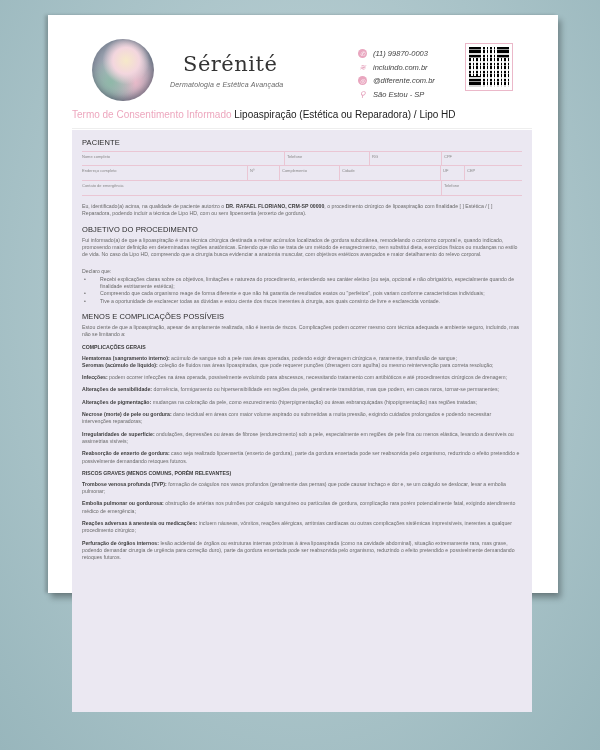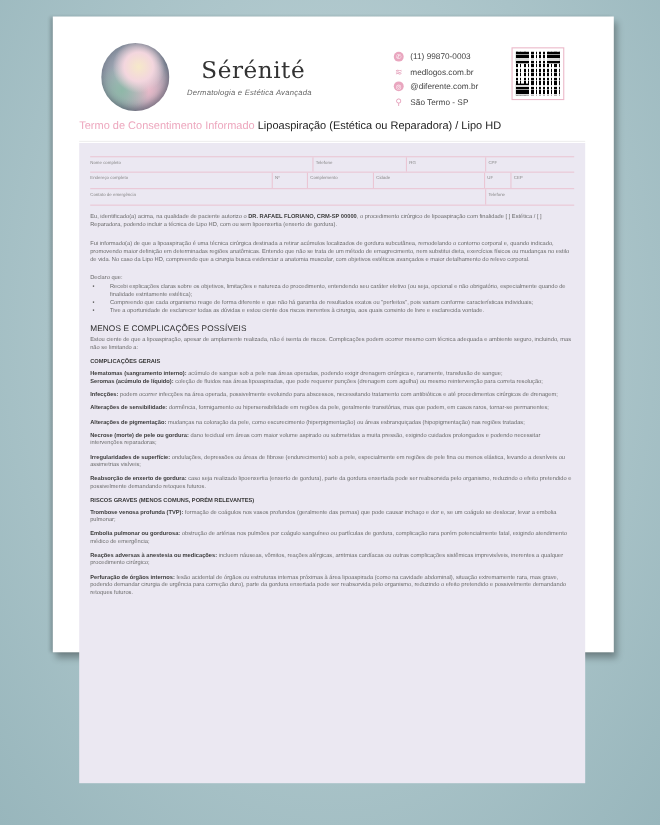--- a/index.html
+++ b/index.html
@@ -25,21 +25,21 @@
     box-shadow: inset -2px -3px 6px rgba(40,40,60,0.35);
   }
   .brand-name {
     position: absolute; left: 135px; top: 37px; font-family: "DejaVu Serif", serif;
     font-size: 21px; font-weight: 300; color: #333; letter-spacing: 0.5px;
   }
   .brand-sub {
     position: absolute; left: 122px; top: 66px; font-size: 7px; color: #666; font-style: italic; letter-spacing: 0.2px;
   }
   .contacts { position: absolute; left: 310px; top: 30px; }
-  .contact-row { display: flex; align-items: center; height: 13px; margin-bottom: 0.5px; }
+  .contact-row { display: flex; align-items: flex-end; height: 13px; margin-bottom: 0.5px; font-style: italic; }
   .contact-icon {
     width: 9px; height: 9px; margin-right: 6px; display: inline-flex; align-items: center; justify-content: center;
     color: #e39ab6; font-size: 8px;
   }
   .contact-icon.circle { background: #e9a6bf; border-radius: 50%; color: #fff; font-size: 6px; }
   .contact-text { font-size: 7.5px; color: #444; }
   .qr {
     position: absolute; left: 417px; top: 28px; width: 48px; height: 48px;
     border: 1px solid #ebb8c9; padding: 3px; background: #fff;
   }
@@ -91,44 +91,45 @@
     <div class="brand-name">Sérénité</div>
     <div class="brand-sub">Dermatologia e Estética Avançada</div>
 
     <div class="contacts">
       <div class="contact-row">
         <span class="contact-icon circle">✆</span>
         <span class="contact-text">(11) 99870-0003</span>
       </div>
       <div class="contact-row">
         <span class="contact-icon">≋</span>
-        <span class="contact-text">medlogos.com.br</span>
+        <span class="contact-text">incluindo.com.br</span>
       </div>
       <div class="contact-row">
         <span class="contact-icon circle">◎</span>
         <span class="contact-text">@diferente.com.br</span>
       </div>
       <div class="contact-row">
         <span class="contact-icon">⚲</span>
-        <span class="contact-text">São Termo - SP</span>
+        <span class="contact-text">São Estou - SP</span>
       </div>
     </div>
 
     <div class="qr">
         <div class="qr-inner"></div>
       </div>
   </div>
 
   <div class="doc-title">
     <span class="pink">Termo de Consentimento Informado</span>
     <span class="dark">Lipoaspiração (Estética ou Reparadora) / Lipo HD</span>
   </div>
   <div class="title-rule"></div>
 
   <div class="panel">
+    <div class="sec-title">PACIENTE</div>
 
     <div class="form-row first">
       <div class="cell" style="width:202px">Nome completo</div>
       <div class="cell" style="width:85px">Telefone</div>
       <div class="cell" style="width:72px">RG</div>
       <div class="cell" style="flex:1">CPF</div>
     </div>
     <div class="form-row">
       <div class="cell" style="width:165px">Endereço completo</div>
       <div class="cell" style="width:32px">Nº</div>
@@ -139,20 +140,21 @@
     </div>
     <div class="form-row">
       <div class="cell" style="width:359px">Contato de emergência</div>
       <div class="cell" style="flex:1">Telefone</div>
     </div>
 
     <div class="gap-m"></div>
     <p class="body"><span>Eu, identificado(a) acima, na qualidade de paciente autorizo o </span><b>DR. RAFAEL FLORIANO, CRM-SP 00000</b><span>, o procedimento cirúrgico de lipoaspiração com finalidade [ ] Estética / [ ] Reparadora, podendo incluir a técnica de Lipo HD, com ou sem lipoenxertia (enxerto de gordura).</span></p>
 
     <div class="gap-m"></div>
+    <div class="sec-title">OBJETIVO DO PROCEDIMENTO</div>
     <div style="height:3px"></div>
     <p class="body">Fui informado(a) de que a lipoaspiração é uma técnica cirúrgica destinada a retirar acúmulos localizados de gordura subcutânea, remodelando o contorno corporal e, quando indicado, promovendo maior definição em determinadas regiões anatômicas. Entendo que não se trata de um método de emagrecimento, nem substitui dieta, exercícios físicos ou mudanças no estilo de vida. No caso da Lipo HD, compreendo que a cirurgia busca evidenciar a anatomia muscular, com objetivos estéticos avançados e maior detalhamento do relevo corporal.</p>
 
     <div class="gap-m"></div>
     <div style="height:3px"></div>
     <p class="body">Declaro que:</p>
     <ul class="bullets">
       <li>Recebi explicações claras sobre os objetivos, limitações e natureza do procedimento, entendendo seu caráter eletivo (ou seja, opcional e não obrigatório, especialmente quando de finalidade estritamente estética);</li>
       <li>Compreendo que cada organismo reage de forma diferente e que não há garantia de resultados exatos ou "perfeitos", pois variam conforme características individuais;</li>
       <li>Tive a oportunidade de esclarecer todas as dúvidas e estou ciente dos riscos inerentes à cirurgia, aos quais consinto de livre e esclarecida vontade.</li>

